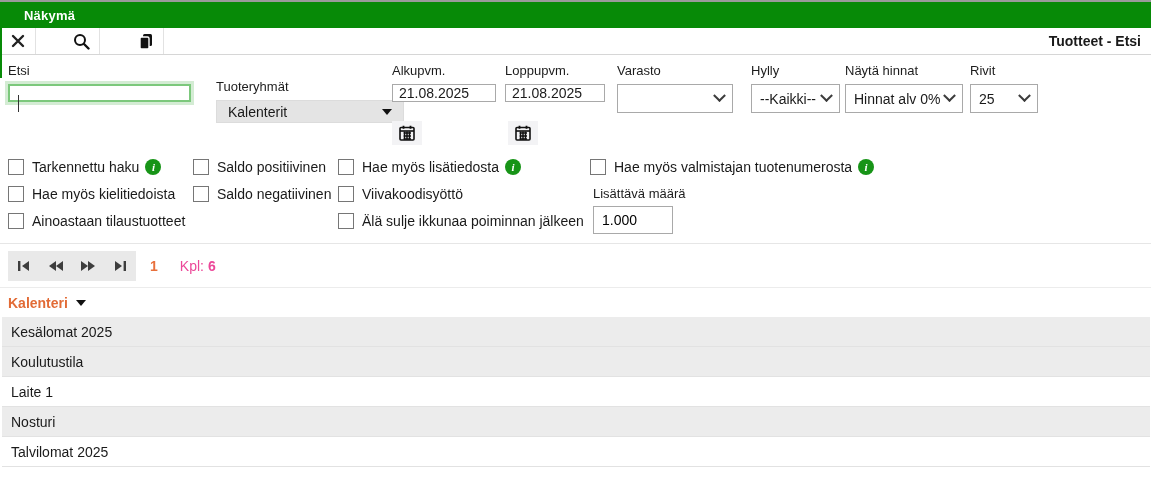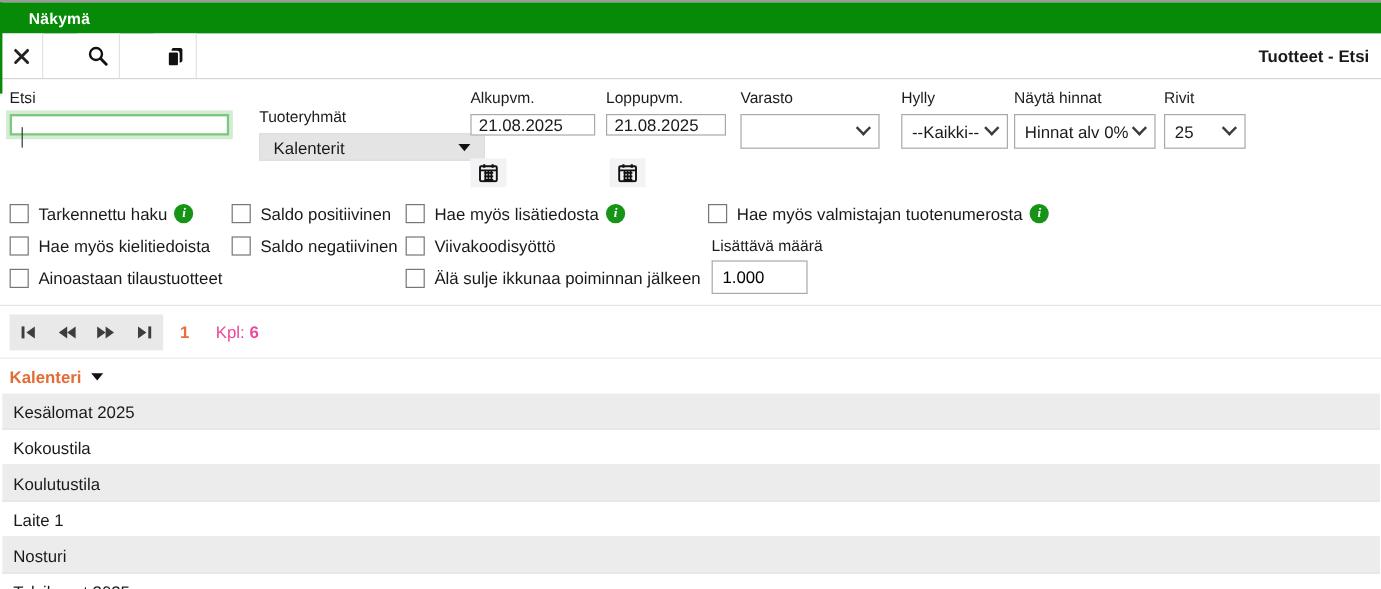--- a/index.html
+++ b/index.html
@@ -5,21 +5,21 @@
   * { margin:0; padding:0; box-sizing:border-box; }
   html,body { width:1151px; height:491px; background:#fff; font-family:"Liberation Sans", sans-serif; overflow:hidden; }
   .window { position:relative; width:1151px; height:491px; background:#fff; border-top:2px solid #9a9a9a; }
   .green-edge { position:absolute; left:0; top:0; width:2px; height:76px; background:#078a07; z-index:5; }
 
   
   .titlebar { height:26px; background:#078a07; color:#fff; display:flex; align-items:center; padding-left:24px; }
   .titlebar .title { font-size:13px; font-weight:bold; letter-spacing:.2px; }
 
   
-  .toolbar { height:38px; background:#fff; border-bottom:1px solid #d6d6d6; display:flex; align-items:stretch;gap:28px; }
+  .toolbar { height:27px; background:#fff; border-bottom:1px solid #d6d6d6; display:flex; align-items:stretch;gap:28px; }
   .tool-btn { width:36px; display:flex; align-items:center; justify-content:center; border-right:1px solid #e2e2e2; cursor:pointer; background:#fff; }
   .context-title { margin-left:auto; align-self:center; padding-right:10px; font-size:14px; font-weight:bold; color:#1a1a1a; }
 
   
   .filters { position:relative; height:96px; }
   .fgroup { position:absolute; top:8px; }
   .fgroup .flabel { font-size:13px; color:#1c1c1c; margin-bottom:6px; display:block; }
   .tinput { height:18px; border:1px solid #a9a9a9; background:#fff; font-size:14px; font-family:"Liberation Sans",sans-serif; padding:0 6px; color:#1a1a1a; width:100%; }
   .tinput.focused { border:2px solid #7cc87c; box-shadow:0 0 0 3px #d4ecd4; outline:none; }
   .caretline { position:absolute; left:10px; top:32px; width:1px; height:17px; background:#333; animation:blink 1.1s steps(1) infinite; }
@@ -276,23 +276,20 @@
   </div>
 
   <div class="grid">
     <div class="grid-header">
       <span class="htext">Kalenteri</span>
       <span class="sort"></span>
     </div>
     <div class="grid-row alt">
         <span>Kesälomat 2025</span>
       </div>
-    <div class="grid-row">
-        <span>Kokoustila</span>
-      </div>
     <div class="grid-row alt">
         <span>Koulutustila</span>
       </div>
     <div class="grid-row">
         <span>Laite 1</span>
       </div>
     <div class="grid-row alt">
         <span>Nosturi</span>
       </div>
     <div class="grid-row">

